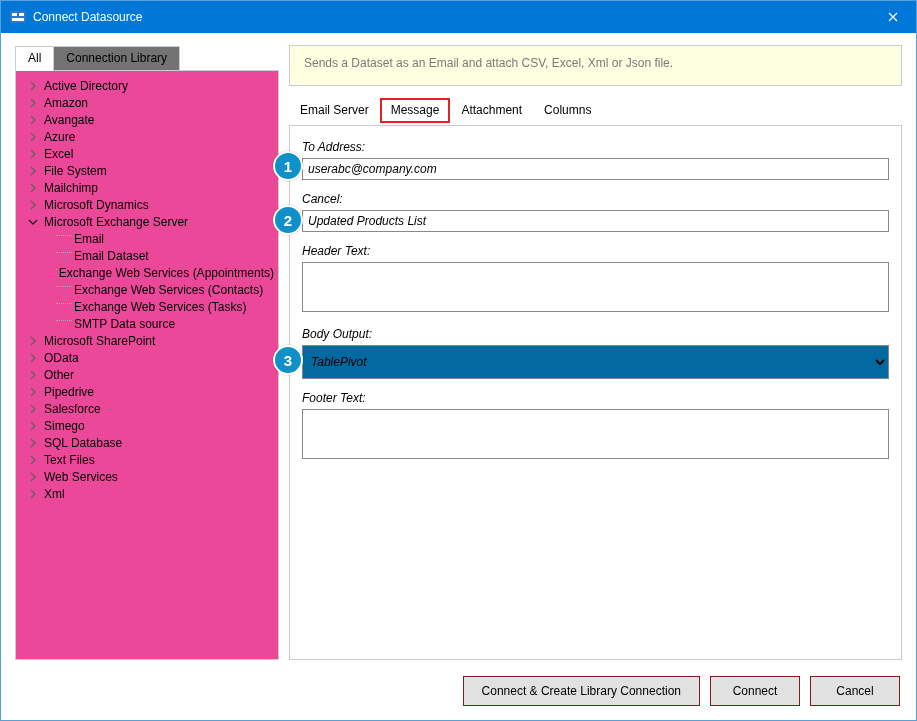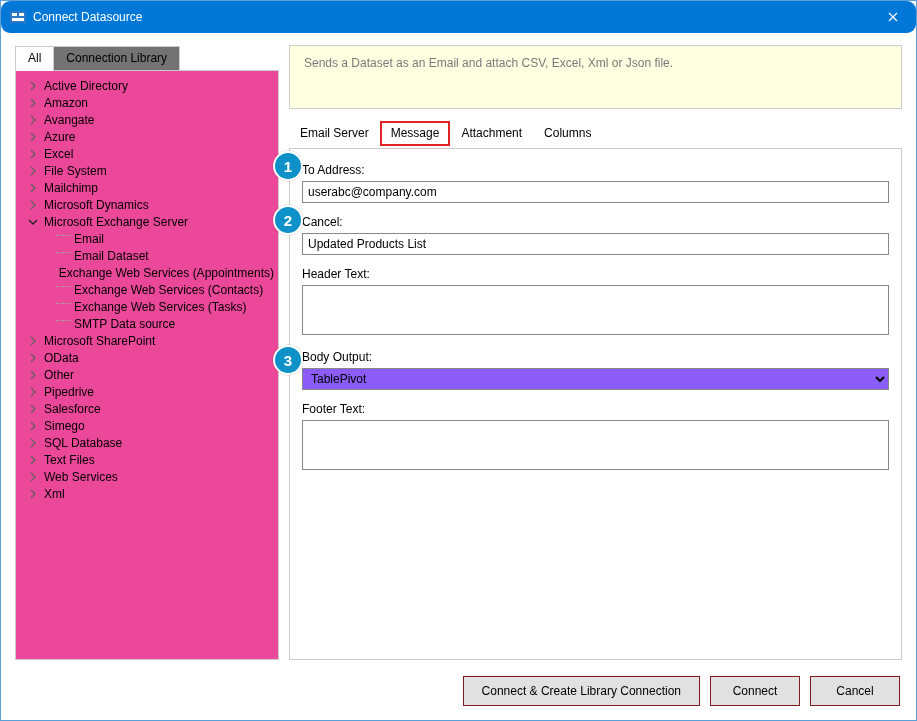--- a/index.html
+++ b/index.html
@@ -1,47 +1,47 @@
 <!DOCTYPE html>
 <html><head>
   <meta charset="utf-8">
   <style>
     * { box-sizing: border-box; margin: 0; padding: 0; }
     body { font-family: "Segoe UI", Tahoma, sans-serif; font-size: 12px; background: #fff; color: #000; }
     .window { width: 917px; height: 721px; border: 1px solid #5a9fd6; position: relative; display: flex; flex-direction: column; }
-    .titlebar { height: 32px; background: #0178d7; color: #fff; display: flex; align-items: center; padding-left: 8px; border-radius: 9px; }
+    .titlebar { height: 32px; background: #0178d7; color: #fff; display: flex; align-items: center; padding-left: 8px; }
     .titlebar-icon { width: 18px; height: 16px; margin-right: 6px; display: inline-flex; align-items: center; justify-content: center; }
     .titlebar-icon svg { width: 16px; height: 16px; }
     .titlebar-text { font-size: 12px; flex: 1; }
     .titlebar-close { width: 46px; height: 32px; display: flex; align-items: center; justify-content: center; cursor: pointer; font-size: 16px; }
     .content { flex: 1; padding: 12px 14px 14px 14px; display: flex; flex-direction: column; }
     .columns { flex: 1; display: flex; gap: 10px; min-height: 0; }
     .left-col { width: 264px; display: flex; flex-direction: column; }
     .tabs-left { display: flex; border-bottom: none; }
     .tab-left { padding: 4px 12px 5px 12px; border: 1px solid #ccc; background: #737373; position: relative; top: 1px; cursor: pointer; }
     .tab-left.active { background: #fff; border-bottom: 1px solid #fff; }
     .tab-left:not(:first-child){ margin-left: -1px;}
     .tree-wrap { flex: 1; border: 1px solid #ccc; background: #ec4899; padding: 6px 4px; overflow: auto; }
     .tree { list-style: none; }
     .tree li { padding: 1.5px 0 1.5px 8px; white-space: nowrap; display: flex; align-items: center; }
     .tree li .chev { width: 14px; display: inline-block; color: #606060; font-size: 14px; line-height: 1; margin-right: 2px; position: relative; top: 0px;}
     .tree li .chev.expanded { transform: none; }
     .tree li.child { padding-left: 36px; }
     .tree li .dotline { display: inline-block; width: 16px; border-bottom: 1px dotted #a9a9a9; margin-right: 2px; position: relative; top:-3px;}
     .right-col { flex: 1; display: flex; flex-direction: column; position: relative; }
-    .hint { background: #feffe1; border: 1px solid #ccc; padding: 10px 14px; color: #7a7a7a; font-size: 12px; height: 64px; }
+    .hint { background: #feffe1; border: 1px solid #ccc; padding: 10px 14px; color: #7a7a7a; font-size: 12px; height: 41px; }
     .right-tabs { display: flex; margin-top: 12px;}
     .right-tabs .tab { padding: 4px 10px 5px 10px;  cursor: pointer; border: 1px solid transparent;}
     .right-tabs .tab.selected { border: 2px solid #e02424; padding: 3px 9px 4px 9px;}
     .tabline { height: 1px; background: #ccc; margin-top: 2px;}
-    .form-panel { flex: 1; border: 1px solid #ccc; border-top:none; padding: 14px 12px 8px 12px; }
+    .form-panel { flex: 1; border: 1px solid #ccc; border-top:none; padding: 14px 12px 8px 12px; font-style: italic; }
     .field-label { margin-bottom: 4px; }
     .field-input { width: 100%; border: 1px solid #888; padding: 3px 5px; font: inherit; }
     .field-textarea { width: 100%; height: 50px; border: 1px solid #888; padding: 3px 5px; font: inherit; resize: none; }
-    .field-select { width: 100%; border: 1px solid #888; padding: 2px 4px; font: inherit; background: #8b5cf6; height: 22px; }
+    .field-select { width: 100%; border: 1px solid #888; padding: 2px 4px; font: inherit; background: #0369a1; height: 34px; }
     .spacer12 { height: 12px; }
     .buttons-row { display: flex; justify-content: flex-end; gap: 10px; padding: 16px 2px 0px 0; }
     .btn { min-width: 90px; padding: 7px 18px; border: 1px solid #7f1d1d; background: #e1e1e1; cursor: pointer; font: inherit; }
     .marker { position: absolute; width: 30px; height: 30px; border-radius: 50%; background: #0e90c9; border: 2px solid #fff; color: #fff; font-weight: 600; display: flex; align-items: center; justify-content: center; font-size: 15px; left: -16px; box-shadow: 0 0 0 1px rgba(0,0,0,0.08);}
     .marker.m1 { top: 106px; }
     .marker.m2 { top: 160px; }
     .marker.m3 { top: 300px; }
   </style>
 </head>
 <body>

